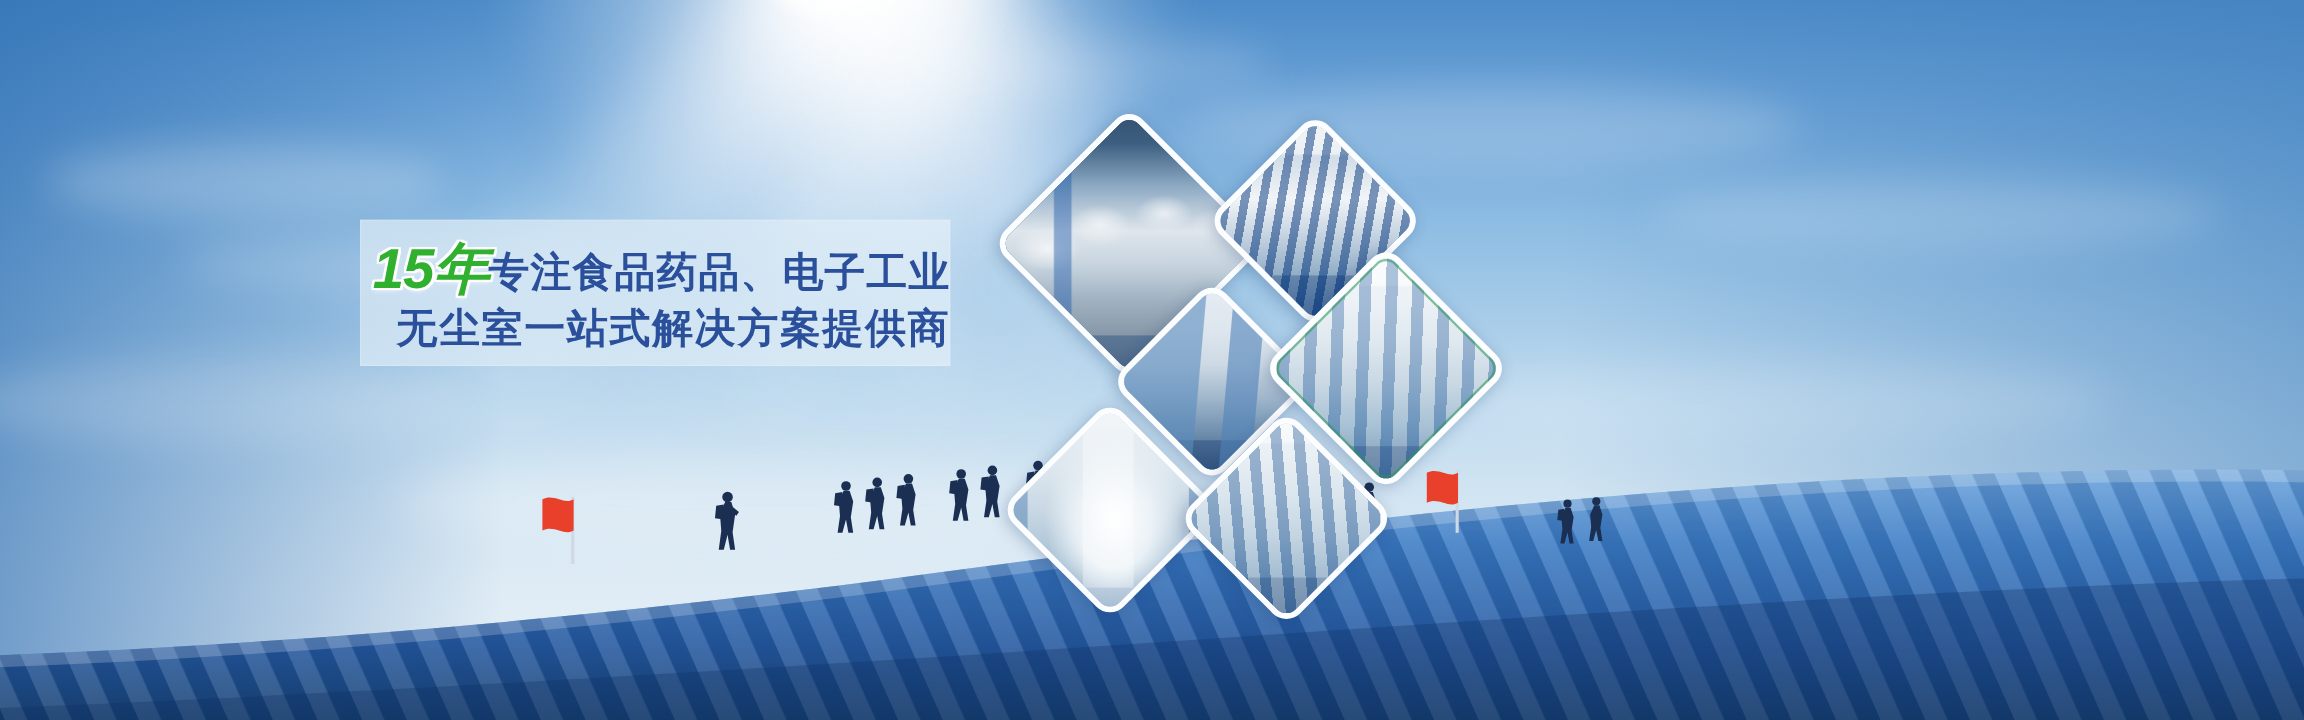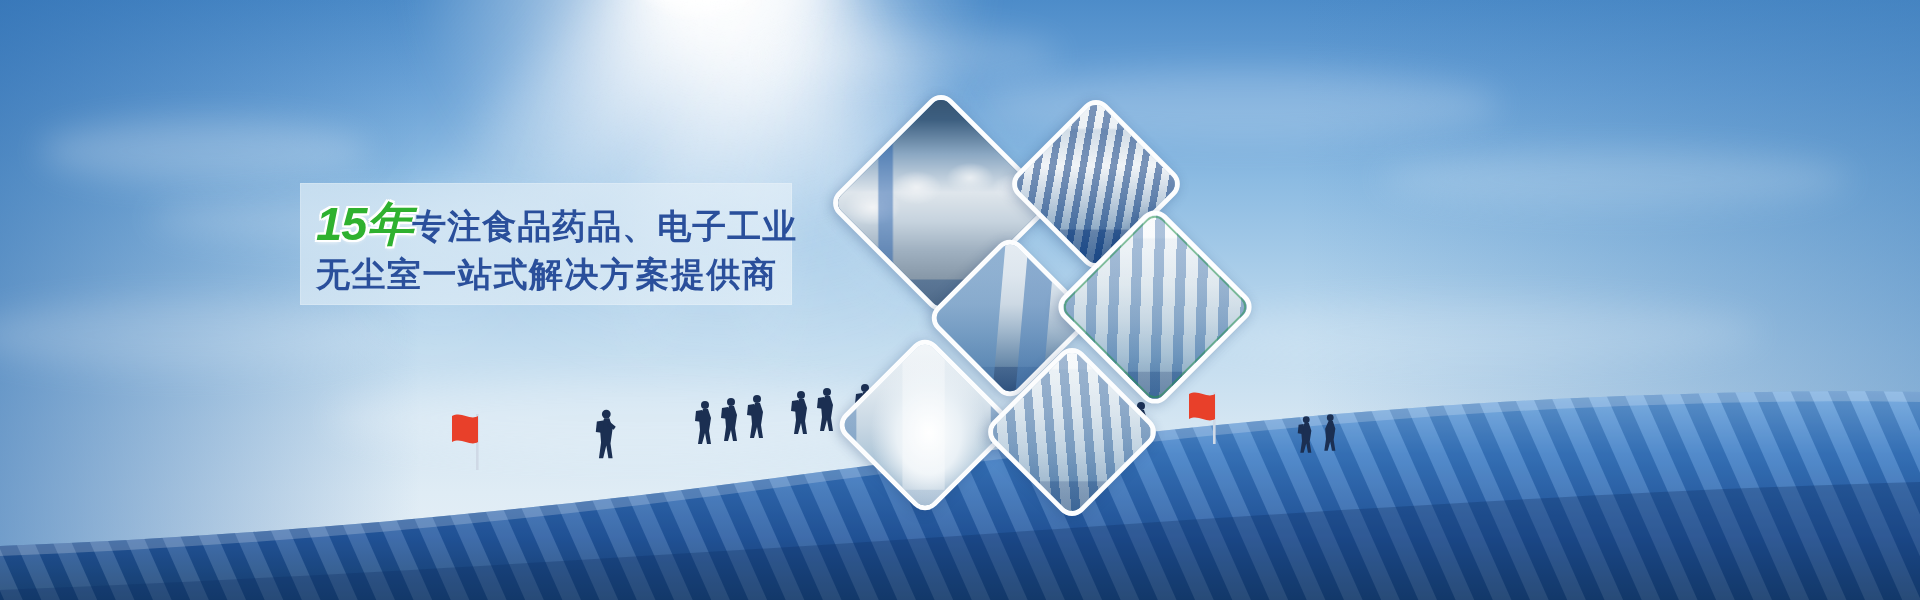--- a/index.html
+++ b/index.html
@@ -80,22 +80,22 @@
 
   
   #text-panel{
     position:absolute;
     left:300px;top:183px;
     width:492px;height:122px;
     background:linear-gradient(110deg, rgba(216,233,245,.78) 0%, rgba(222,236,246,.70) 46%, rgba(233,243,250,.62) 100%);
     box-shadow:0 0 0 1px rgba(255,255,255,.18) inset;
   }
   .tp-lines{
-    position:absolute;left:16px;top:17px;width:100%;
-    text-align:left;
+    position:absolute;left:0;top:17px;width:100%;
+    text-align:right;
     line-height:1.04;
     white-space:nowrap;
   }
   .line{display:block;}
   .years{
     font-size:47px;
     font-weight:bold;
     font-style:italic;
     color:#2fb12f;
     letter-spacing:-1px;

